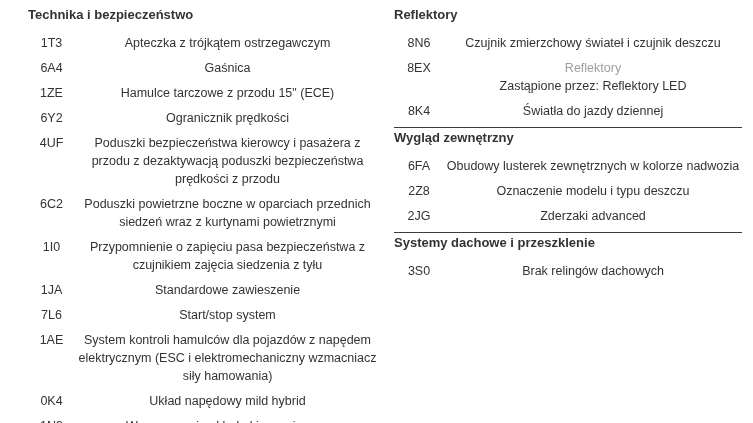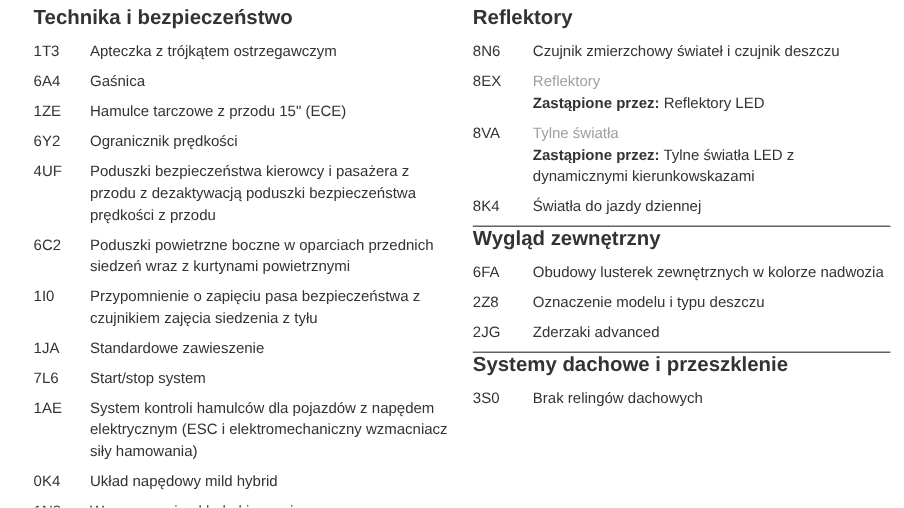--- a/index.html
+++ b/index.html
@@ -31,40 +31,41 @@
 
   .section { margin: 0; }
   .section:first-child { padding-top: 6px; }
   .section + .section {
     border-top: 1px solid var(--divider, #3c3c3c);
     padding-top: 1px;
   }
   .section-title {
     margin: 0 0 10px 0;
     padding: 0;
-    font-size: 17px;
+    font-size: 13px;
     font-weight: bold;
     line-height: 18px;
     color: var(--text, #333333);
   }
   .row {
     display: flex;
     margin-bottom: 7px;
+    text-align: center;
   }
   .code {
     flex: 0 0 47px;
     white-space: nowrap;
   }
   .column-right .code { flex-basis: 50px; }
   .desc { flex: 1 1 auto; min-width: 0; }
   .old {
     display: block;
     color: var(--muted, #a0a0a0);
   }
-  .replabel { font-weight: bold; }
+  .replabel { font-weight: normal; }
 </style>
 </head>
 <body>
 
 <div class="page">
   <div class="column column-left">
   <section class="section">
     <h2 class="section-title">Technika i bezpieczeństwo</h2>
     <div class="rows">
   <div class="row">
@@ -140,28 +141,20 @@
 
   <div class="row">
     <span class="code">8EX</span>
     <span class="desc">
       <span class="old">Reflektory</span>
       <b class="replabel">Zastąpione przez:</b>
       <span class="repl-text">Reflektory LED</span>
     </span>
   </div>
 
-  <div class="row">
-    <span class="code">8VA</span>
-    <span class="desc">
-      <span class="old">Tylne światła</span>
-      <b class="replabel">Zastąpione przez:</b>
-      <span class="repl-text">Tylne światła LED z dynamicznymi kierunkowskazami</span>
-    </span>
-  </div>
 
   <div class="row">
     <span class="code">8K4</span>
     <span class="desc">Światła do jazdy dziennej</span>
   </div>
 </div>
   </section>
 
   <section class="section">
     <h2 class="section-title">Wygląd zewnętrzny</h2>

